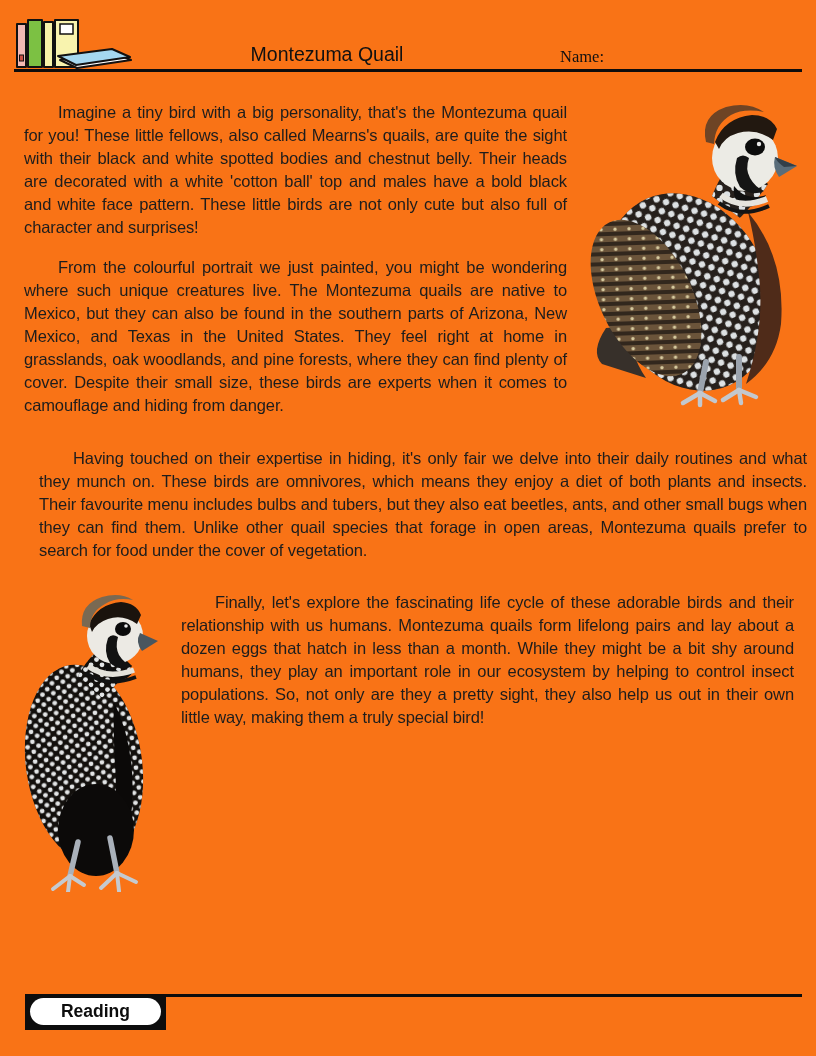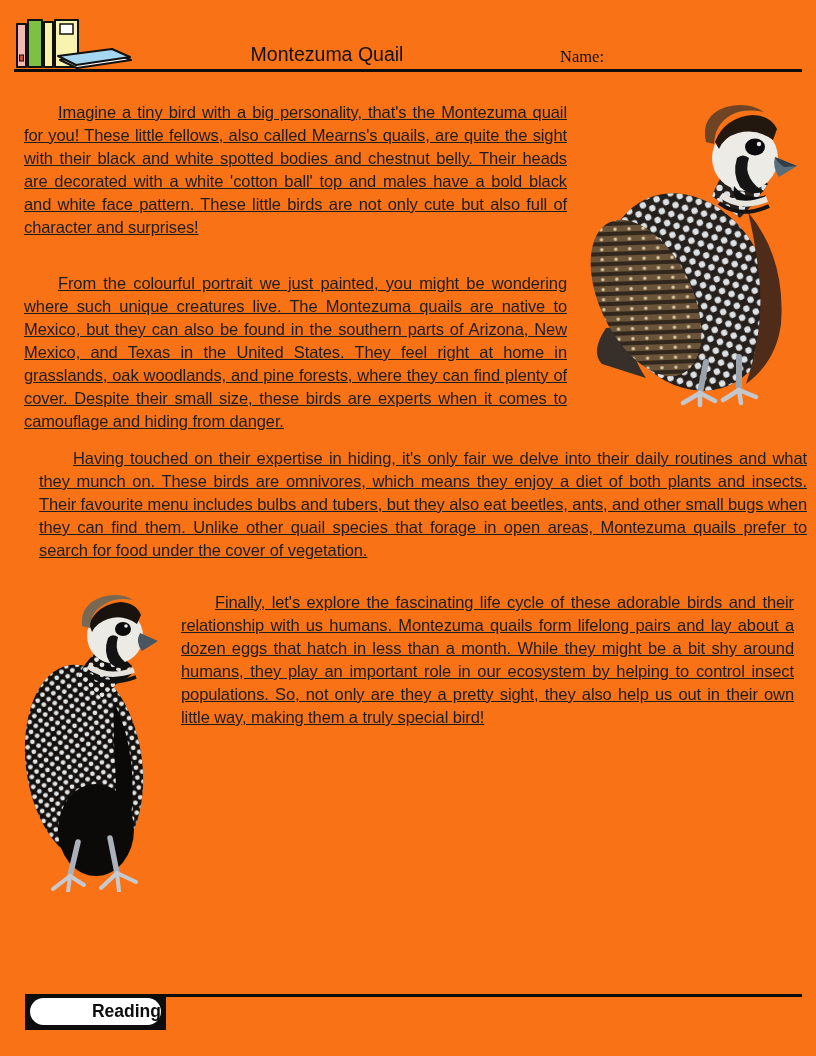--- a/index.html
+++ b/index.html
@@ -13,37 +13,37 @@
   .title {
     position:absolute; left:327px; top:43px; transform:translateX(-50%);
     font-size:19.5px; color:#111; white-space:nowrap;
   }
   .name-label { position:absolute; left:560px; top:47px; font-size:16.5px; color:#111;font-family:Liberation Serif, serif; }
   .header-rule { position:absolute; left:14px; top:69px; width:788px; height:3px; background:#0d0d0d; }
 
   
   .p {
     position:absolute; margin:0; font-size:16.5px; line-height:23px; color:#1d1d1d;
-    text-align:justify; text-indent:34px; letter-spacing:-0.1px;text-decoration:underline;
+    text-align:justify; text-indent:34px; letter-spacing:-0.1px;
   }
   .p1 { left:24px; top:101px; width:543px; }
-  .p2 { left:24px; top:272px; width:543px; }
+  .p2 { left:24px; top:256px; width:543px; }
   .p3 { left:39px; top:447px; width:768px; }
   .p4 { left:181px; top:591px; width:613px; }
 
   
   .bird-top    { position:absolute; left:588px; top:100px; width:218px; height:312px; }
   .bird-bottom { position:absolute; left:22px;  top:592px; width:148px; height:300px; }
 
   
   .footer-rule { position:absolute; left:25px; top:994px; width:777px; height:2.5px; background:#0d0d0d; }
   .badge { position:absolute; left:25px; top:994px; width:141px; height:36px; background:#0d0d0d; }
   .badge-pill {
     position:absolute; left:5px; right:5px; top:4px; bottom:5px; background:#ffffff;
-    border-radius:15px; display:flex; align-items:center; justify-content:flex-end;
+    border-radius:15px; display:flex; align-items:center; justify-content:center;
     font-weight:bold; font-size:17.5px; color:#0d0d0d;
   }
   .site { position:absolute; left:176px; top:1013px; font-size:15px; color:#1b1b1b; }
   .pageinfo { position:absolute; left:404px; top:1056px; font-size:17px; color:#1b1b1b; }
 </style>
 </head>
 <body>
 
 <div class="page">
 

